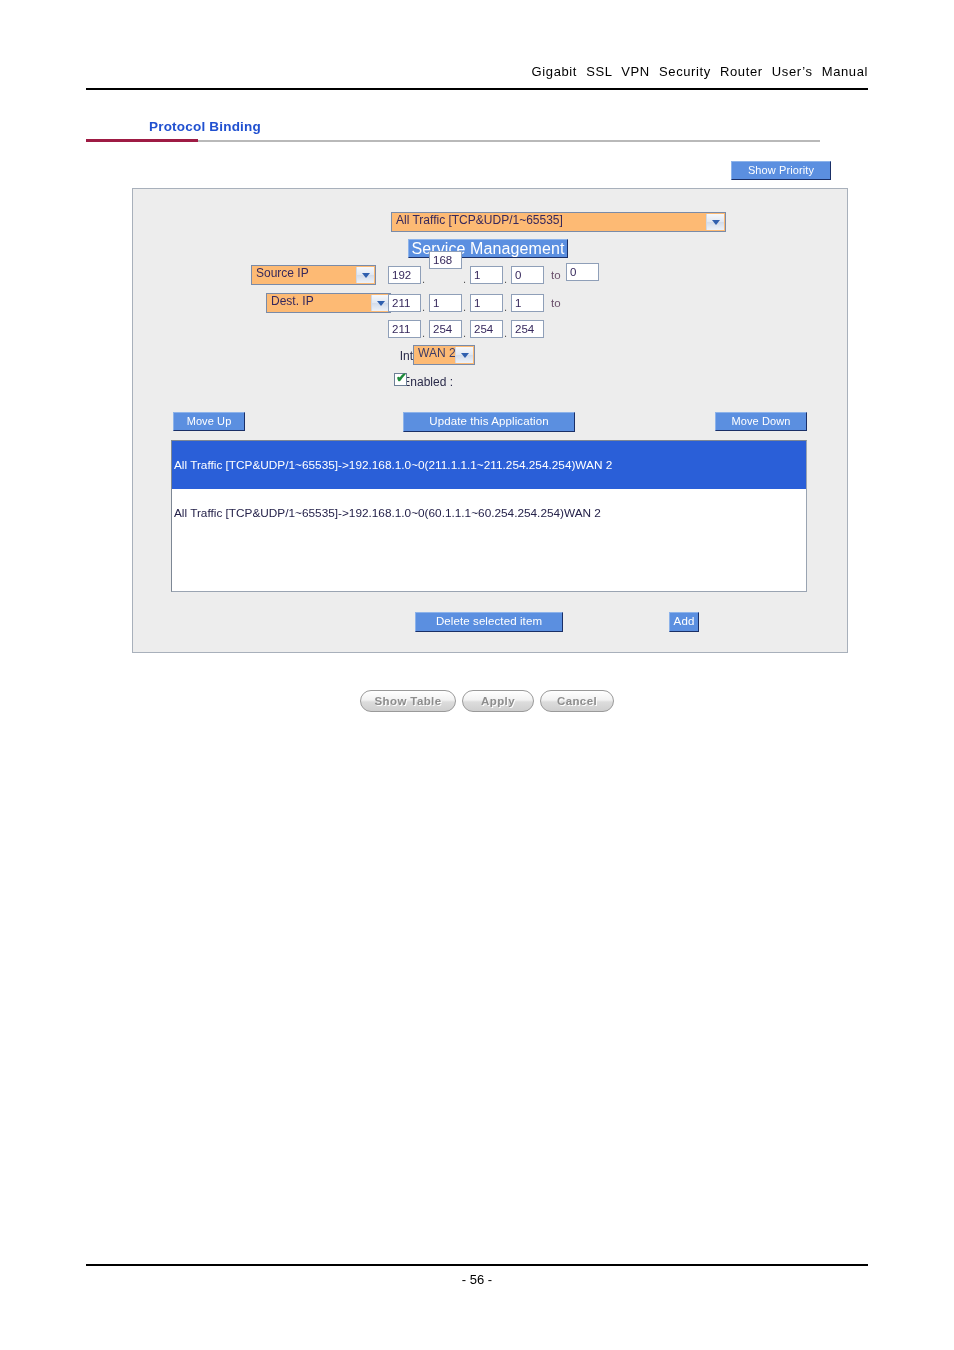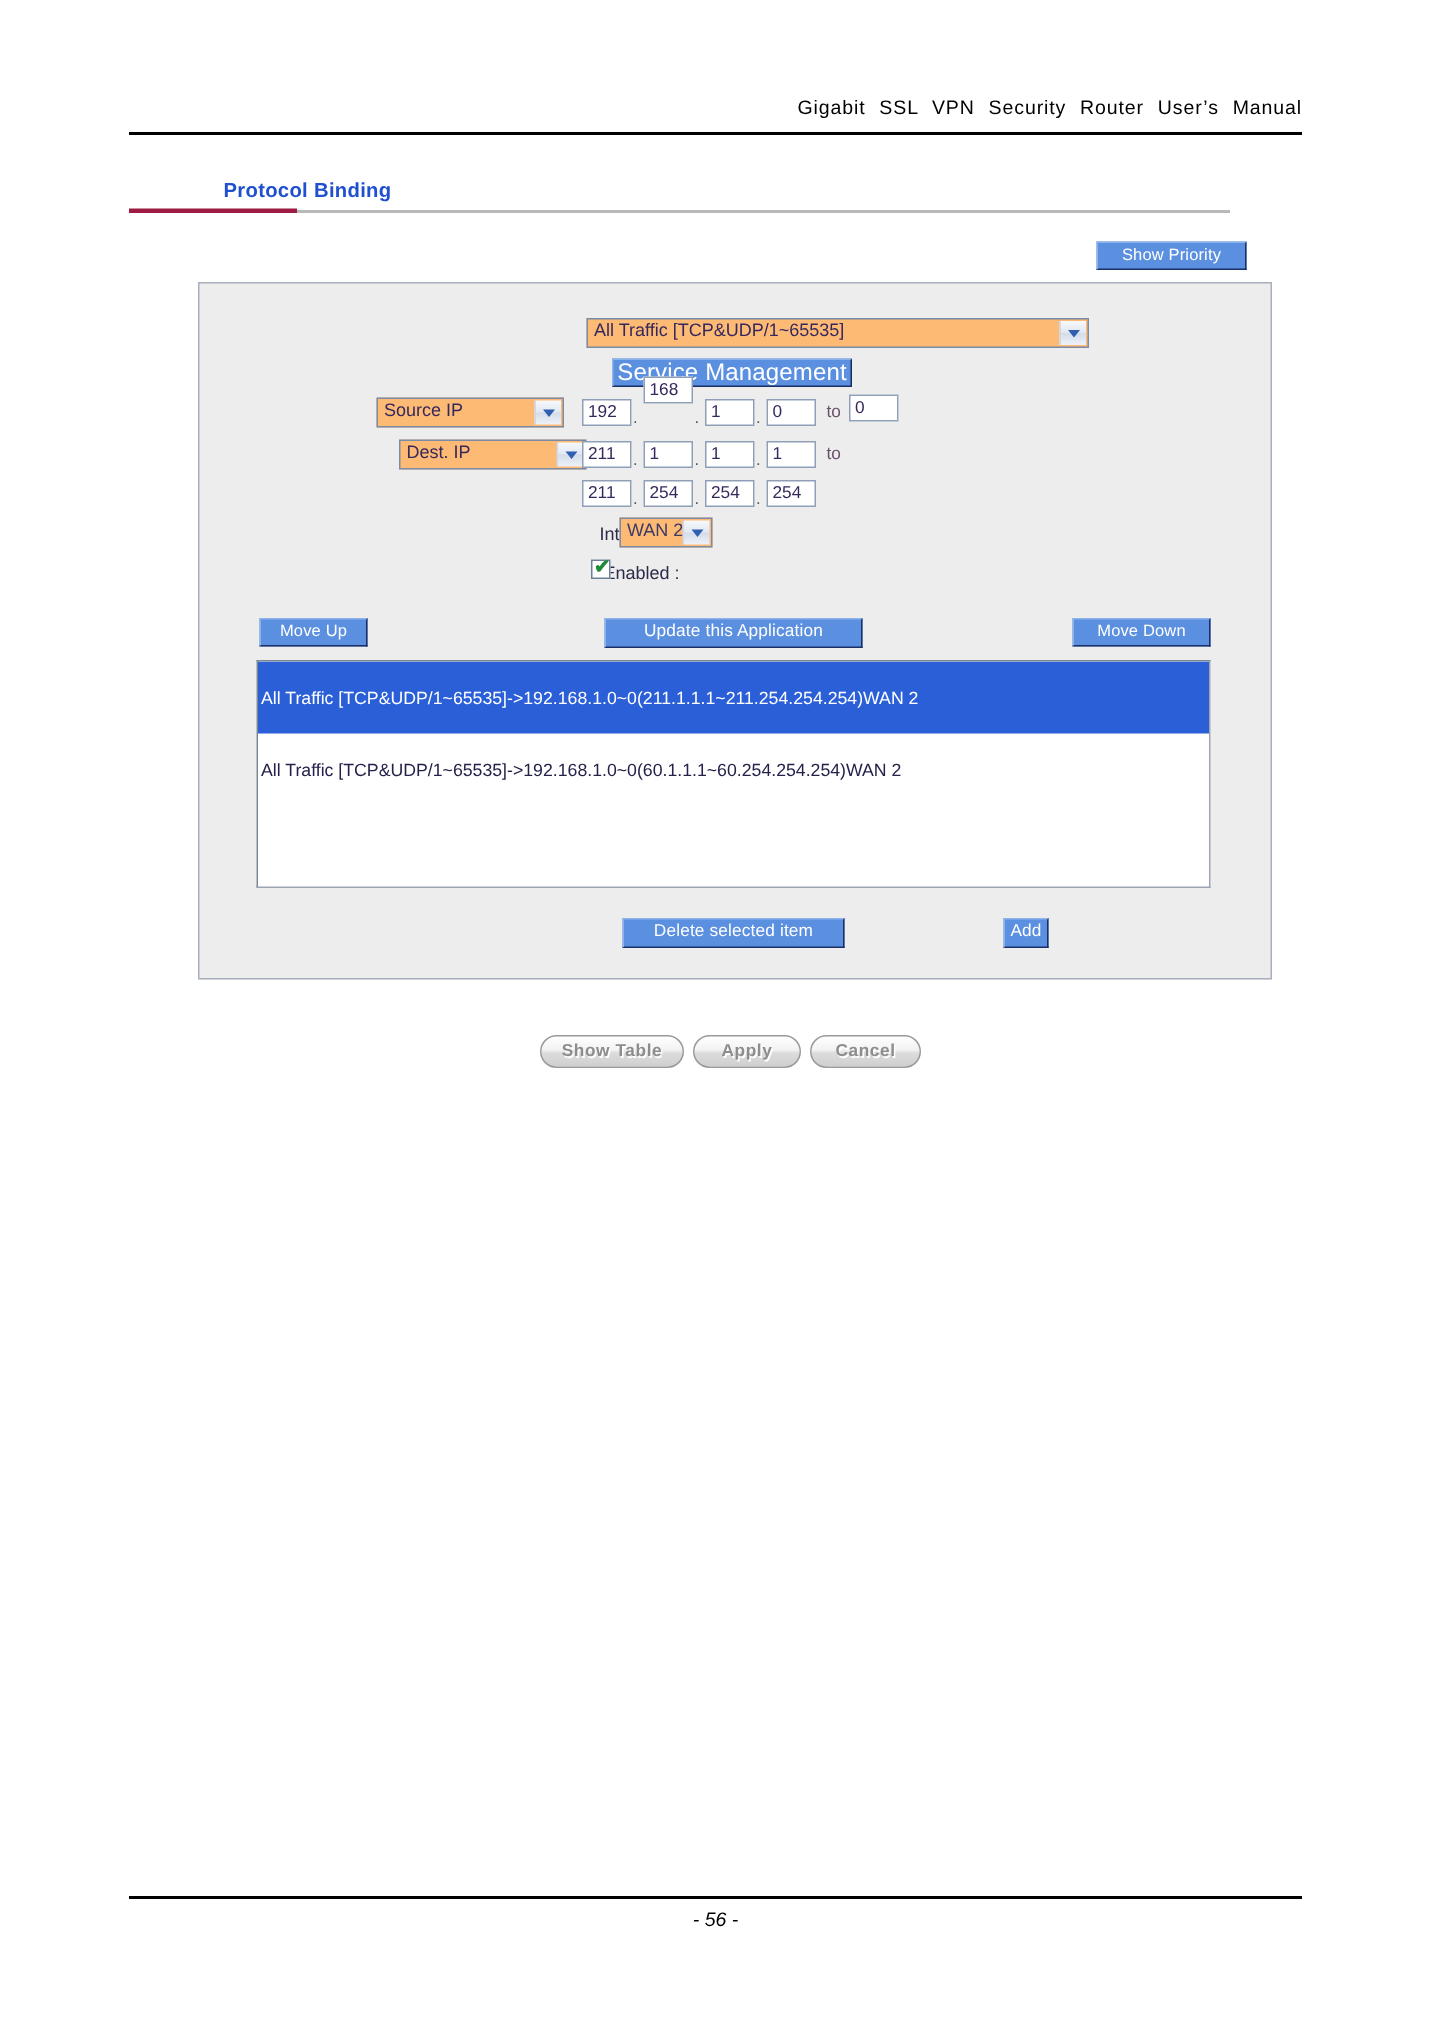--- a/index.html
+++ b/index.html
@@ -393,21 +393,20 @@
     background: #000;
   }
   #footer-pageno {
     position: absolute;
     left: 0;
     top: 1272px;
     width: 954px;
     text-align: center;
     font-size: 13px;
     color: #000;
-    font-style: italic;
   }
 </style>
 </head>
 <body>
 
 <div id="page-header">
   <div id="header-title">Gigabit SSL VPN Security Router User’s Manual</div>
   <div id="header-rule"></div>
 </div>
 

